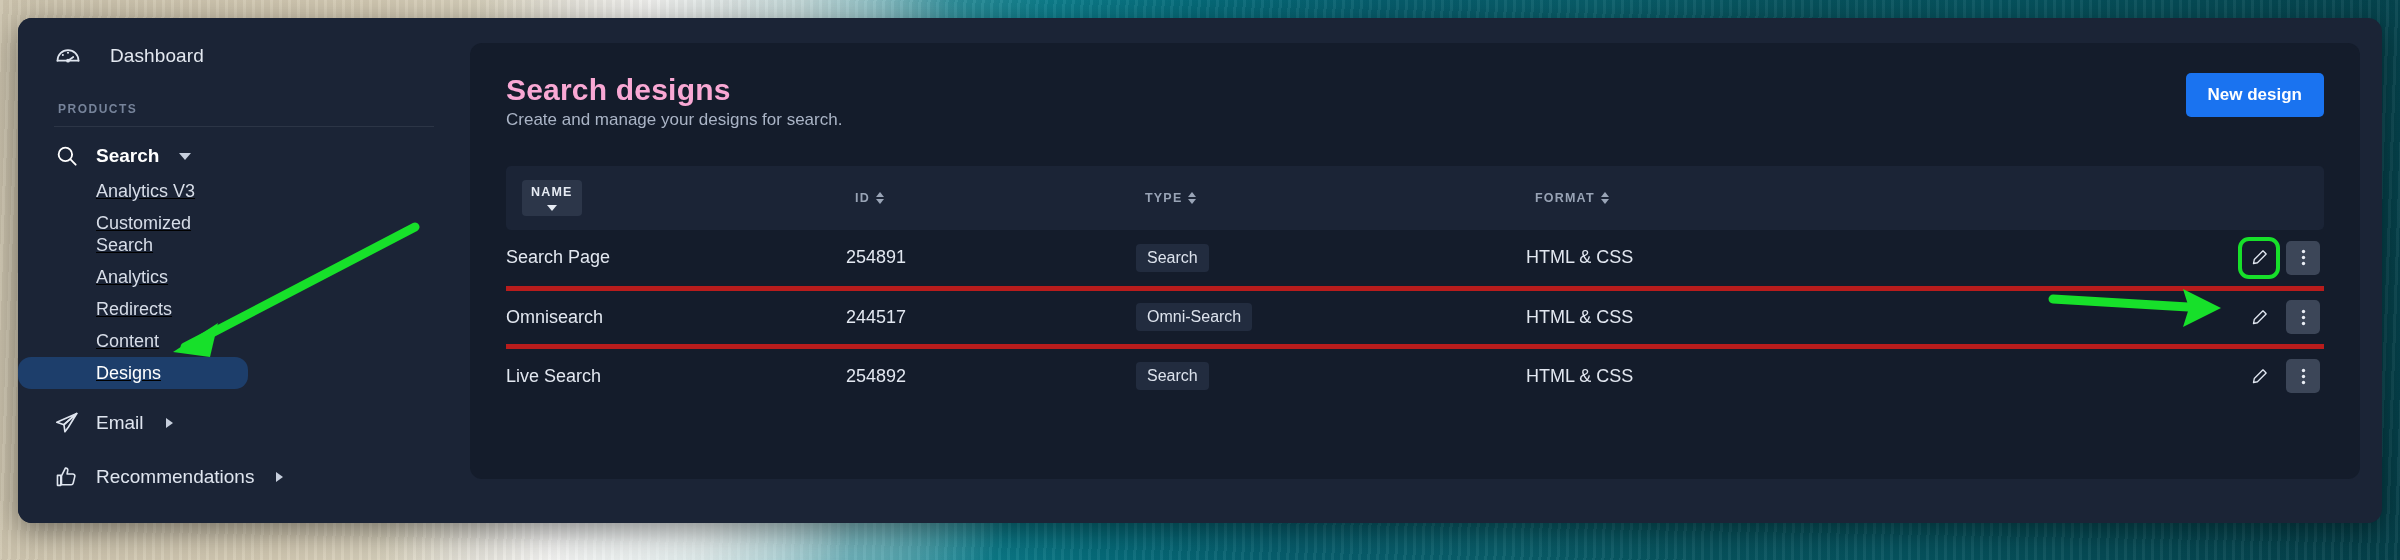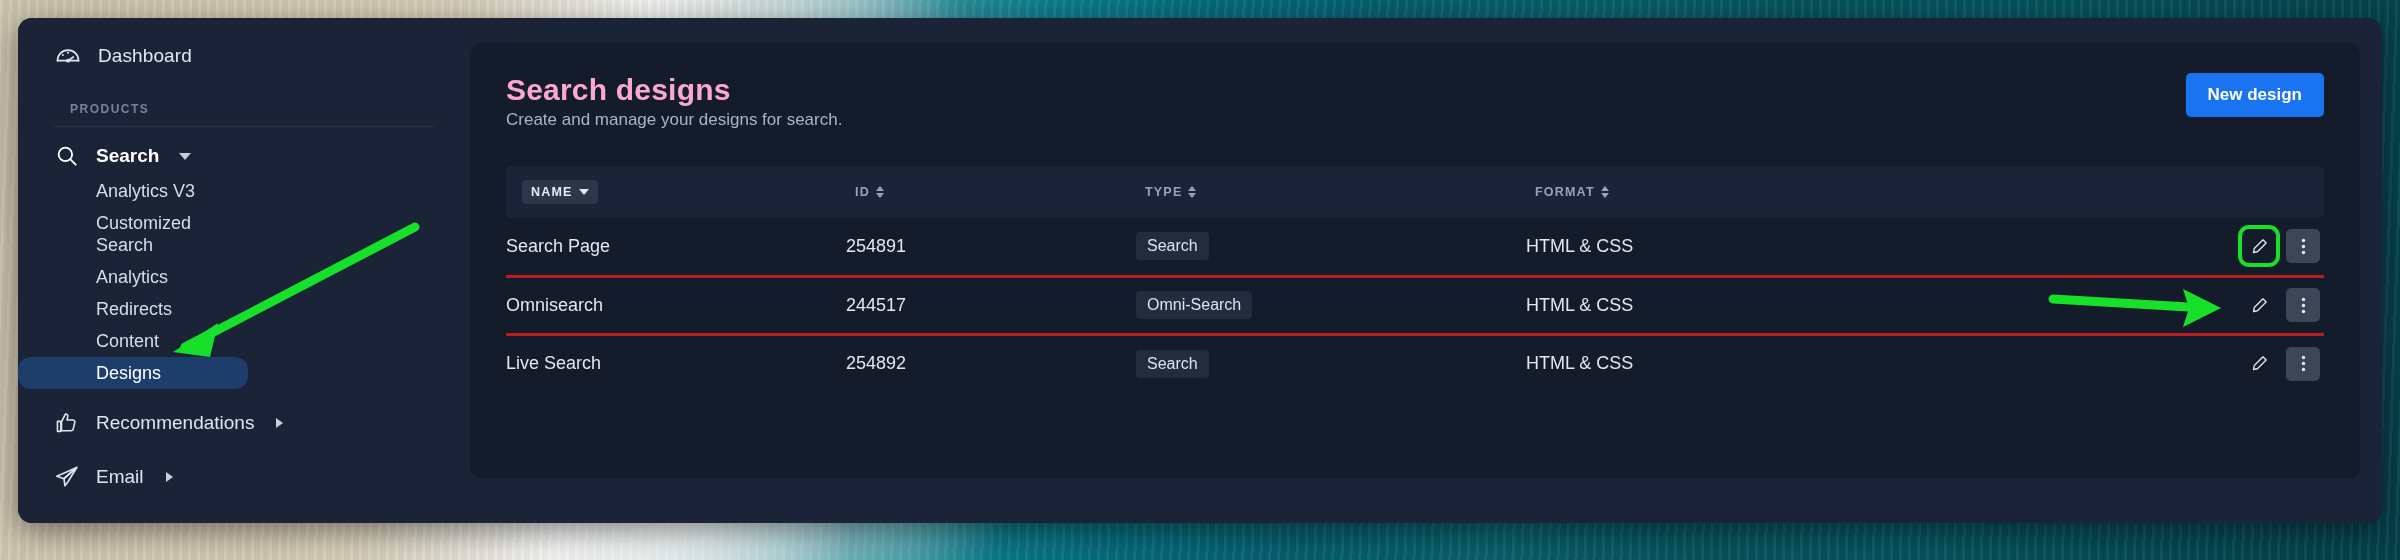--- a/index.html
+++ b/index.html
@@ -90,36 +90,36 @@
     width: 452px;
     flex: 0 0 452px;
     background: #1b2436;
     padding: 18px 0 0 0;
     position: relative;
   }
 
   .nav-top {
     display: flex;
     align-items: center;
-    gap: 16px;
+    gap: 28px;
     padding: 6px 0 6px 36px;
     margin-bottom: 26px;
   }
   .nav-top .label {
     font-size: 19px;
     color: #e3e8f0;
     letter-spacing: .1px;
   }
 
   .section-label {
     font-size: 12px;
     letter-spacing: 1.5px;
     font-weight: 700;
     color: #76839a;
-    padding-left: 52px;
+    padding-left: 40px;
     margin-bottom: 10px;
   }
   .section-rule {
     height: 1px;
     background: #2c3546;
     margin: 0 36px 12px 36px;
   }
 
   .nav-group-head {
     display: flex;
@@ -140,21 +140,21 @@
     margin-left: 4px;
   }
   .caret-right {
     width: 0; height: 0;
     border-top: 5px solid transparent;
     border-bottom: 5px solid transparent;
     border-left: 7px solid #c7cfdd;
     margin-left: 6px;
   }
 
-  .sub-list { margin-top: 2px; }
+  .sub-list { margin-top: 2px; text-decoration: underline; }
   .sub-item {
     font-size: 18px;
     color: #d7dde8;
     padding: 5px 0 5px 78px;
     margin-right: 222px;
     border-radius: 3px;
     line-height: 22px;
   }
   .sub-item.active {
     background: #1d3e6b;
@@ -238,20 +238,21 @@
 
   .th-inner {
     display: inline-flex;
     align-items: center;
     gap: 6px;
     padding: 5px 9px;
     border-radius: 4px;
   }
   .th-inner.sorted {
     background: #2b3span;
+    flex-direction: column;
   }
   .th-inner.sorted { background: #2c3649; color: #e6ebf3; }
 
   .sort-both {
     display: inline-flex;
     flex-direction: column;
     line-height: 0;
     gap: 2px;
   }
   .sort-both i {
@@ -269,21 +270,21 @@
     border-right: 5px solid transparent;
     border-top: 6px solid #e6ebf3;
   }
 
   #designs-table tbody td {
     font-size: 18px;
     color: #e2e7f0;
     padding: 0;
     height: 58px;
     vertical-align: middle;
-    border-bottom: 3px solid #b91c1c;
+    border-bottom: 5px solid #b91c1c;
   }
   #designs-table tbody tr:last-child td { border-bottom: none; margin-top: 45px; }
   .cell-name   { padding-left: 16px; }
   .badge {
     display: inline-block;
     background: #222c3f;
     color: #dde3ed;
     font-size: 16px;
     padding: 5px 11px;
     border-radius: 4px;
@@ -371,36 +372,36 @@
       <div class="sub-item">Customized Search</div>
       <div class="sub-item">Analytics</div>
       <div class="sub-item">Redirects</div>
       <div class="sub-item">Content</div>
       <div class="sub-item active">Designs</div>
     </div>
 
     <div class="nav-leaf">
       <span class="icon">
         <svg width="26" height="26" viewBox="0 0 24 24" fill="none" stroke="#dfe5ef" stroke-width="1.5" stroke-linejoin="round">
+          <path d="M21 3.2L2.6 11.4l6.6 2.2L21 3.2z"></path>
+          <path d="M21 3.2L9.2 13.6l.9 6.5 3.1-4.2L21 3.2z"></path>
+        </svg>
+      </span>
+      <span class="label">Email</span>
+      <span class="caret-right"></span>
+    </div>
+
+    <div class="nav-leaf">
+      <span class="icon">
+        <svg width="26" height="26" viewBox="0 0 24 24" fill="none" stroke="#dfe5ef" stroke-width="1.5" stroke-linejoin="round">
           <path d="M3.2 10.5h3.1v9.2H3.2z"></path>
           <path d="M6.9 10.9l3.6-7.1c1.5-.2 2.4.6 2.2 2.1l-.6 3.3h5.2c1.3 0 2.2 1 1.9 2.2l-1.5 6.2c-.2.9-1 1.5-1.9 1.5H6.9z"></path>
         </svg>
       </span>
       <span class="label">Recommendations</span>
-      <span class="caret-right"></span>
-    </div>
-
-    <div class="nav-leaf">
-      <span class="icon">
-        <svg width="26" height="26" viewBox="0 0 24 24" fill="none" stroke="#dfe5ef" stroke-width="1.5" stroke-linejoin="round">
-          <path d="M21 3.2L2.6 11.4l6.6 2.2L21 3.2z"></path>
-          <path d="M21 3.2L9.2 13.6l.9 6.5 3.1-4.2L21 3.2z"></path>
-        </svg>
-      </span>
-      <span class="label">Email</span>
       <span class="caret-right"></span>
     </div>
   </nav>
 
   <section id="main">
 
     <div id="main-head">
       <div>
         <h1 id="page-title">Search designs</h1>
         <p id="page-subtitle">Create and manage your designs for search.</p>

